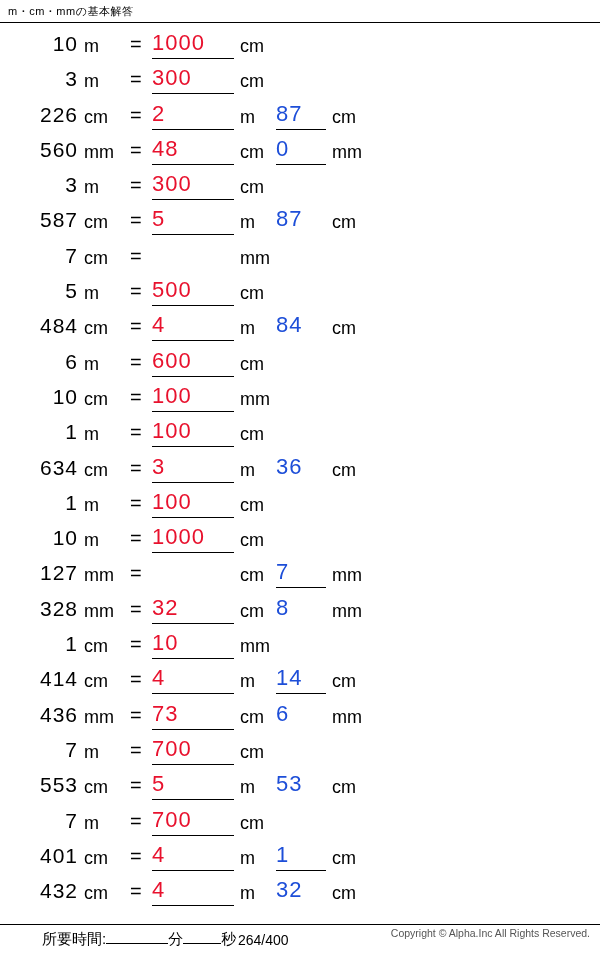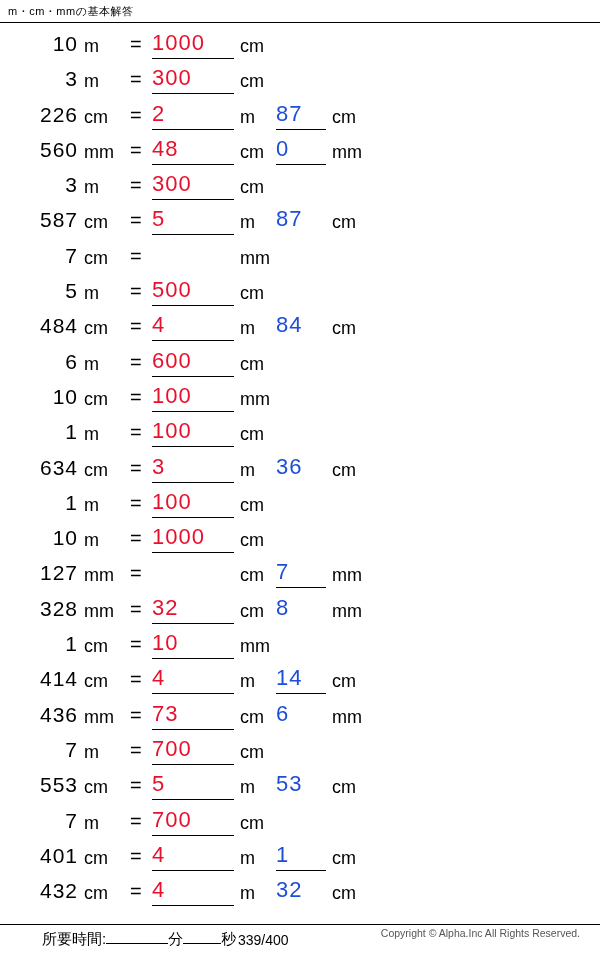--- a/index.html
+++ b/index.html
@@ -149,21 +149,21 @@
   }
   .footer-page {
     position: absolute;
     left: 238px;
     top: 932px;
     font-size: 14px;
     color: #000;
   }
   .footer-copy {
     position: absolute;
-    right: 20px;
+    right: 10px;
     top: 926px;
     text-align: right;
     font-size: 10.5px;
     color: #555555;
     line-height: 15px;
   }
 </style>
 </head>
 <body>
 
@@ -371,19 +371,19 @@
         <div class="cell unit-right">cm</div>
       </div>
     </div>
 
   <div class="footer-rule"></div>
 
   <div class="footer-time">
     <span>所要時間:</span><span class="blank"></span><span>分</span><span class="blank2"></span><span>秒</span>
   </div>
 
-  <div class="footer-page">339/400</div>
+  <div class="footer-page">264/400</div>
 
   <div class="footer-copy">
     <div>Copyright © Alpha.Inc All Rights Reserved.</div>
   </div>
 
 </div>
 
 </body></html>

